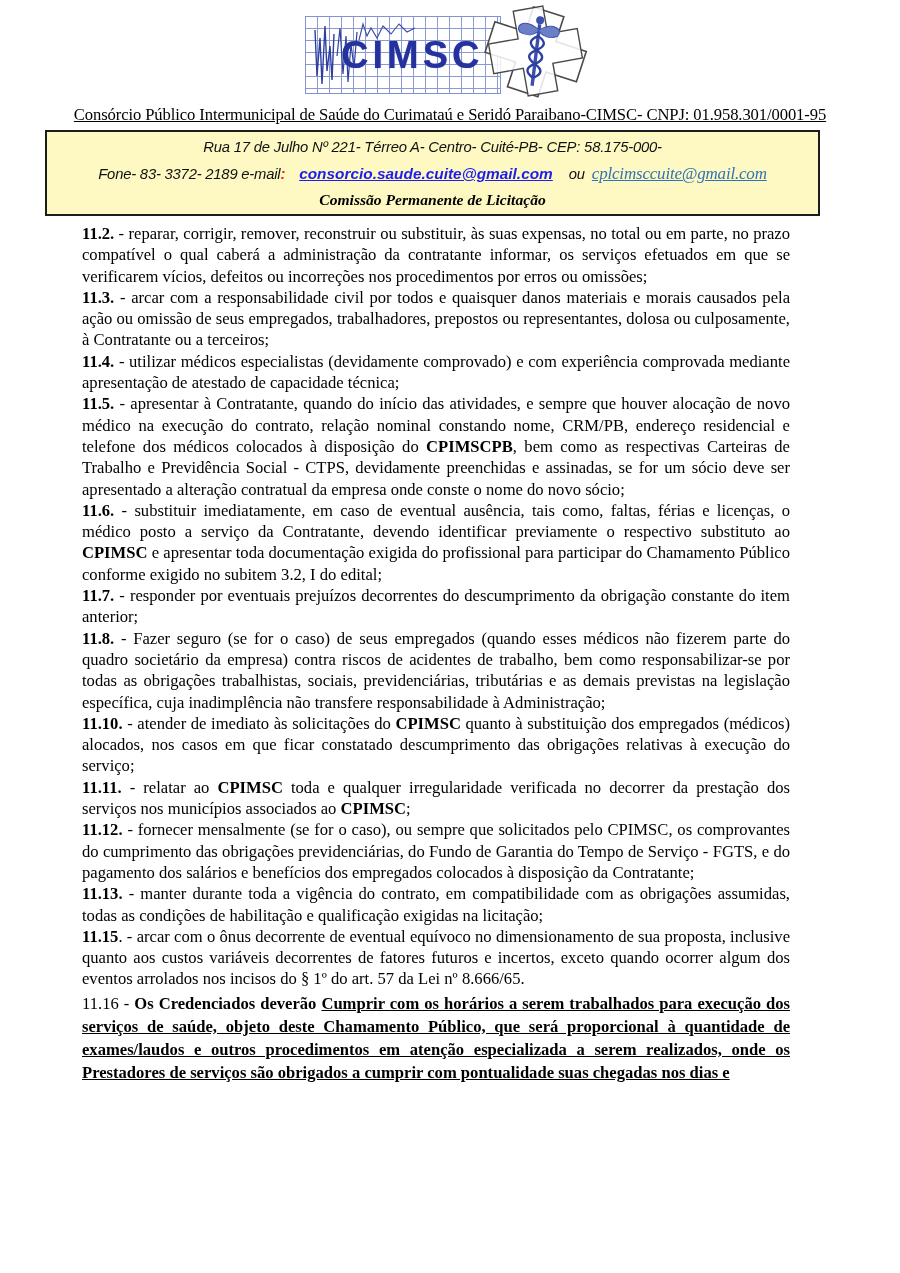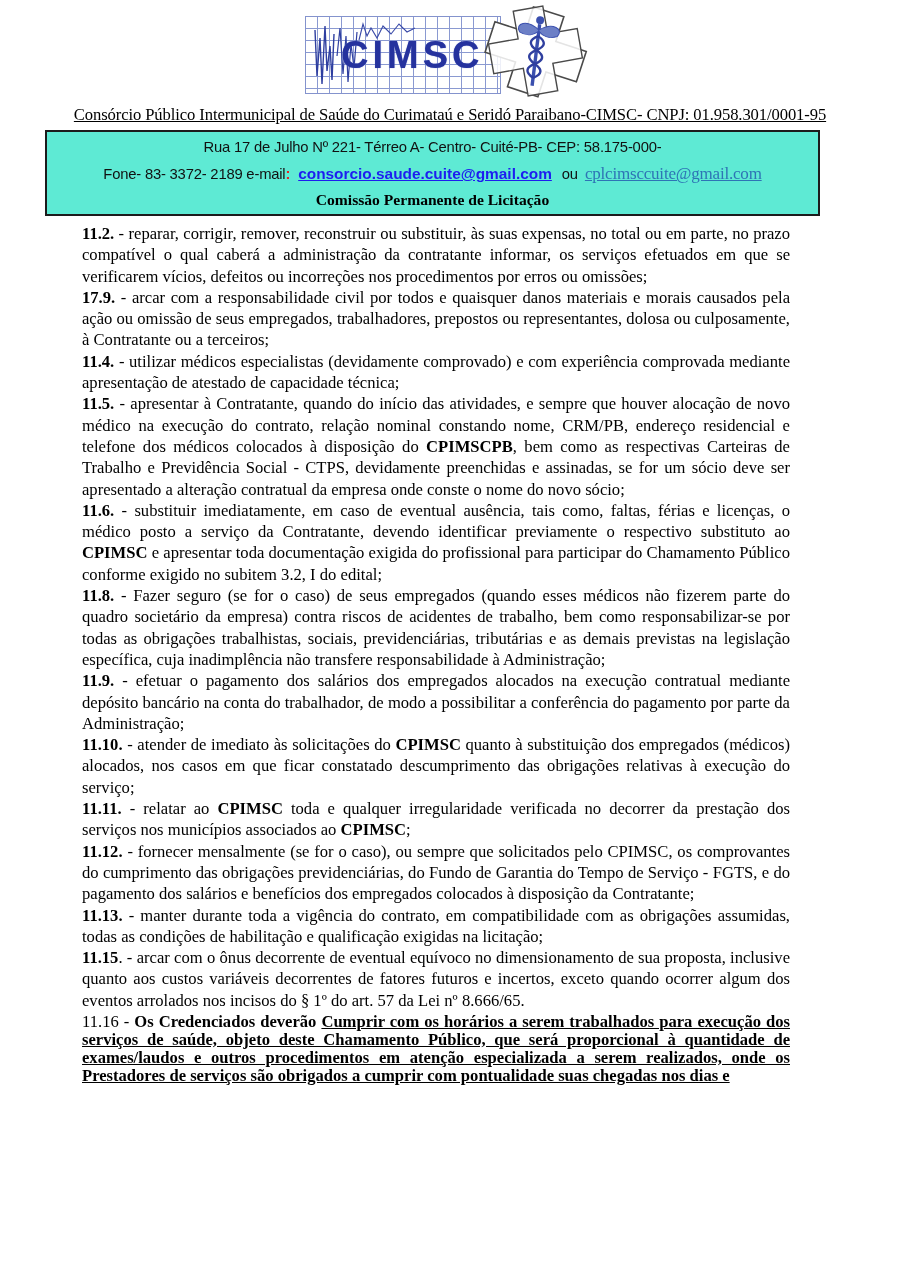--- a/index.html
+++ b/index.html
@@ -18,39 +18,39 @@
   .logo-text{position:absolute;left:36px;top:28px;font-family:"Liberation Sans",sans-serif;
     font-weight:bold;font-size:38px;line-height:38px;color:#25329e;letter-spacing:4px;
     text-shadow:0 0 1px #6d7cc8;}
   .cross-svg{position:absolute;left:170px;top:-4px;}
 
   
   .org-line{white-space:nowrap;text-align:center;font-weight:normal;font-size:16.6px;
     text-decoration:underline;margin-top:5px;letter-spacing:-0.1px;}
 
   .info-box{margin:5px 0 0 45px;width:771px;border:2px solid #1c1c1c;
-    text-align:center;padding:7px 0 5px;background:#5eead4;}
+    text-align:center;padding:7px 0 5px;background:#fef9c3;font-style:italic;}
   .addr-line{font-family:"Liberation Sans",sans-serif;font-size:14.8px;letter-spacing:-0.2px;color:#111;}
   .phone-line{font-family:"Liberation Sans",sans-serif;font-size:14.8px;margin-top:9px;
     letter-spacing:-0.2px;color:#111;}
   .colon-red{color:#e02525;font-weight:bold;}
   .email-primary{color:#1d1df0;font-weight:bold;text-decoration:underline;
-    font-size:15.4px;margin:0 8px;letter-spacing:0;}
+    font-size:15.4px;margin:0 14px;letter-spacing:0;}
   .email-sep{margin:2px 2px;}
   .email-secondary{font-family:"Liberation Serif",serif;color:#2e74b5;
     text-decoration:underline;font-size:17px;margin-left:5px;}
   .committee-line{font-family:"Liberation Serif",serif;font-weight:bold;
     font-size:15.6px;margin-top:7px;}
 
   
   .doc-body{margin:7px 110px 0 82px;text-align:justify;font-size:16.6px;line-height:21.3px;}
   .doc-body p{margin:0;padding:0;}
   .b{font-weight:bold;}
   .u{text-decoration:underline;}
-  p.spaced{line-height:18px;margin-top:2px;}
+  p.spaced{line-height:23px;margin-top:2px;}
 </style>
 </head>
 <body>
 
 <div class="page">
 
   <div class="logo-wrap">
     <div class="logo-grid"></div>
     <svg class="ekg-svg" width="110" height="76" viewBox="0 0 110 76">
       <polyline points="8,14 10,60 13,22 15,68 18,10 20,55 23,30 25,64 27,18" fill="none" stroke="#2f3fa0" stroke-width="1.4"></polyline>
@@ -81,26 +81,26 @@
   <div class="info-box">
     <div class="addr-line">Rua 17 de Julho Nº 221- Térreo A- Centro- Cuité-PB- CEP: 58.175-000-</div>
     <div class="phone-line">
       <span>Fone- 83- 3372- 2189 e-mail</span><span class="colon-red">:</span><a class="email-primary">consorcio.saude.cuite@gmail.com</a><span class="email-sep">ou</span><a class="email-secondary">cplcimsccuite@gmail.com</a>
     </div>
     <div class="committee-line">Comissão Permanente de Licitação</div>
   </div>
 
   <div class="doc-body">
       <p><span class="b">11.2.</span><span> - reparar, corrigir, remover, reconstruir ou substituir, às suas expensas, no total ou em parte, no prazo compatível o qual caberá a administração da contratante informar, os serviços efetuados em que se verificarem vícios, defeitos ou incorreções nos procedimentos por erros ou omissões;</span></p>
-      <p><span class="b">17.9.</span><span> - arcar com a responsabilidade civil por todos e quaisquer danos materiais e morais causados pela ação ou omissão de seus empregados, trabalhadores, prepostos ou representantes, dolosa ou culposamente, à Contratante ou a terceiros;</span></p>
+      <p><span class="b">11.3.</span><span> - arcar com a responsabilidade civil por todos e quaisquer danos materiais e morais causados pela ação ou omissão de seus empregados, trabalhadores, prepostos ou representantes, dolosa ou culposamente, à Contratante ou a terceiros;</span></p>
       <p><span class="b">11.4.</span><span> - utilizar médicos especialistas (devidamente comprovado) e com experiência comprovada mediante apresentação de atestado de capacidade técnica;</span></p>
       <p><span class="b">11.5.</span><span> - apresentar à Contratante, quando do início das atividades, e sempre que houver alocação de novo médico na execução do contrato, relação nominal constando nome, CRM/PB, endereço residencial e telefone dos médicos colocados à disposição do </span><span class="b">CPIMSCPB</span><span>, bem como as respectivas Carteiras de Trabalho e Previdência Social - CTPS, devidamente preenchidas e assinadas, se for um sócio deve ser apresentado a alteração contratual da empresa onde conste o nome do novo sócio;</span></p>
       <p><span class="b">11.6.</span><span> - substituir imediatamente, em caso de eventual ausência, tais como, faltas, férias e licenças, o médico posto a serviço da Contratante, devendo identificar previamente o respectivo substituto ao </span><span class="b">CPIMSC</span><span> e apresentar toda documentação exigida do profissional para participar do Chamamento Público conforme exigido no subitem 3.2, I do edital;</span></p>
+      <p><span class="b">11.7.</span><span> - responder por eventuais prejuízos decorrentes do descumprimento da obrigação constante do item anterior;</span></p>
       <p><span class="b">11.8.</span><span> - Fazer seguro (se for o caso) de seus empregados (quando esses médicos não fizerem parte do quadro societário da empresa) contra riscos de acidentes de trabalho, bem como responsabilizar-se por todas as obrigações trabalhistas, sociais, previdenciárias, tributárias e as demais previstas na legislação específica, cuja inadimplência não transfere responsabilidade à Administração;</span></p>
-      <p><span class="b">11.9.</span><span> - efetuar o pagamento dos salários dos empregados alocados na execução contratual mediante depósito bancário na conta do trabalhador, de modo a possibilitar a conferência do pagamento por parte da Administração;</span></p>
       <p><span class="b">11.10.</span><span> - atender de imediato às solicitações do </span><span class="b">CPIMSC</span><span> quanto à substituição dos empregados (médicos) alocados, nos casos em que ficar constatado descumprimento das obrigações relativas à execução do serviço;</span></p>
       <p><span class="b">11.11.</span><span> - relatar ao </span><span class="b">CPIMSC</span><span> toda e qualquer irregularidade verificada no decorrer da prestação dos serviços nos municípios associados ao </span><span class="b">CPIMSC</span><span>;</span></p>
       <p><span class="b">11.12.</span><span> - fornecer mensalmente (se for o caso), ou sempre que solicitados pelo CPIMSC, os comprovantes do cumprimento das obrigações previdenciárias, do Fundo de Garantia do Tempo de Serviço - FGTS, e do pagamento dos salários e benefícios dos empregados colocados à disposição da Contratante;</span></p>
       <p><span class="b">11.13.</span><span> - manter durante toda a vigência do contrato, em compatibilidade com as obrigações assumidas, todas as condições de habilitação e qualificação exigidas na licitação;</span></p>
       <p><span class="b">11.15</span><span>. - arcar com o ônus decorrente de eventual equívoco no dimensionamento de sua proposta, inclusive quanto aos custos variáveis decorrentes de fatores futuros e incertos, exceto quando ocorrer algum dos eventos arrolados nos incisos do § 1º do art. 57 da Lei nº 8.666/65.</span></p>
       <p class="spaced"><span>11.16  - </span><span class="b">Os Credenciados deverão </span><span class="b u">Cumprir com os horários a serem trabalhados para execução dos serviços de saúde, objeto deste Chamamento Público, que será proporcional à quantidade de exames/laudos e outros procedimentos em atenção especializada a serem realizados, onde os Prestadores de serviços são obrigados a cumprir com pontualidade suas chegadas nos dias e</span></p>
     </div>
 
 </div>
 

